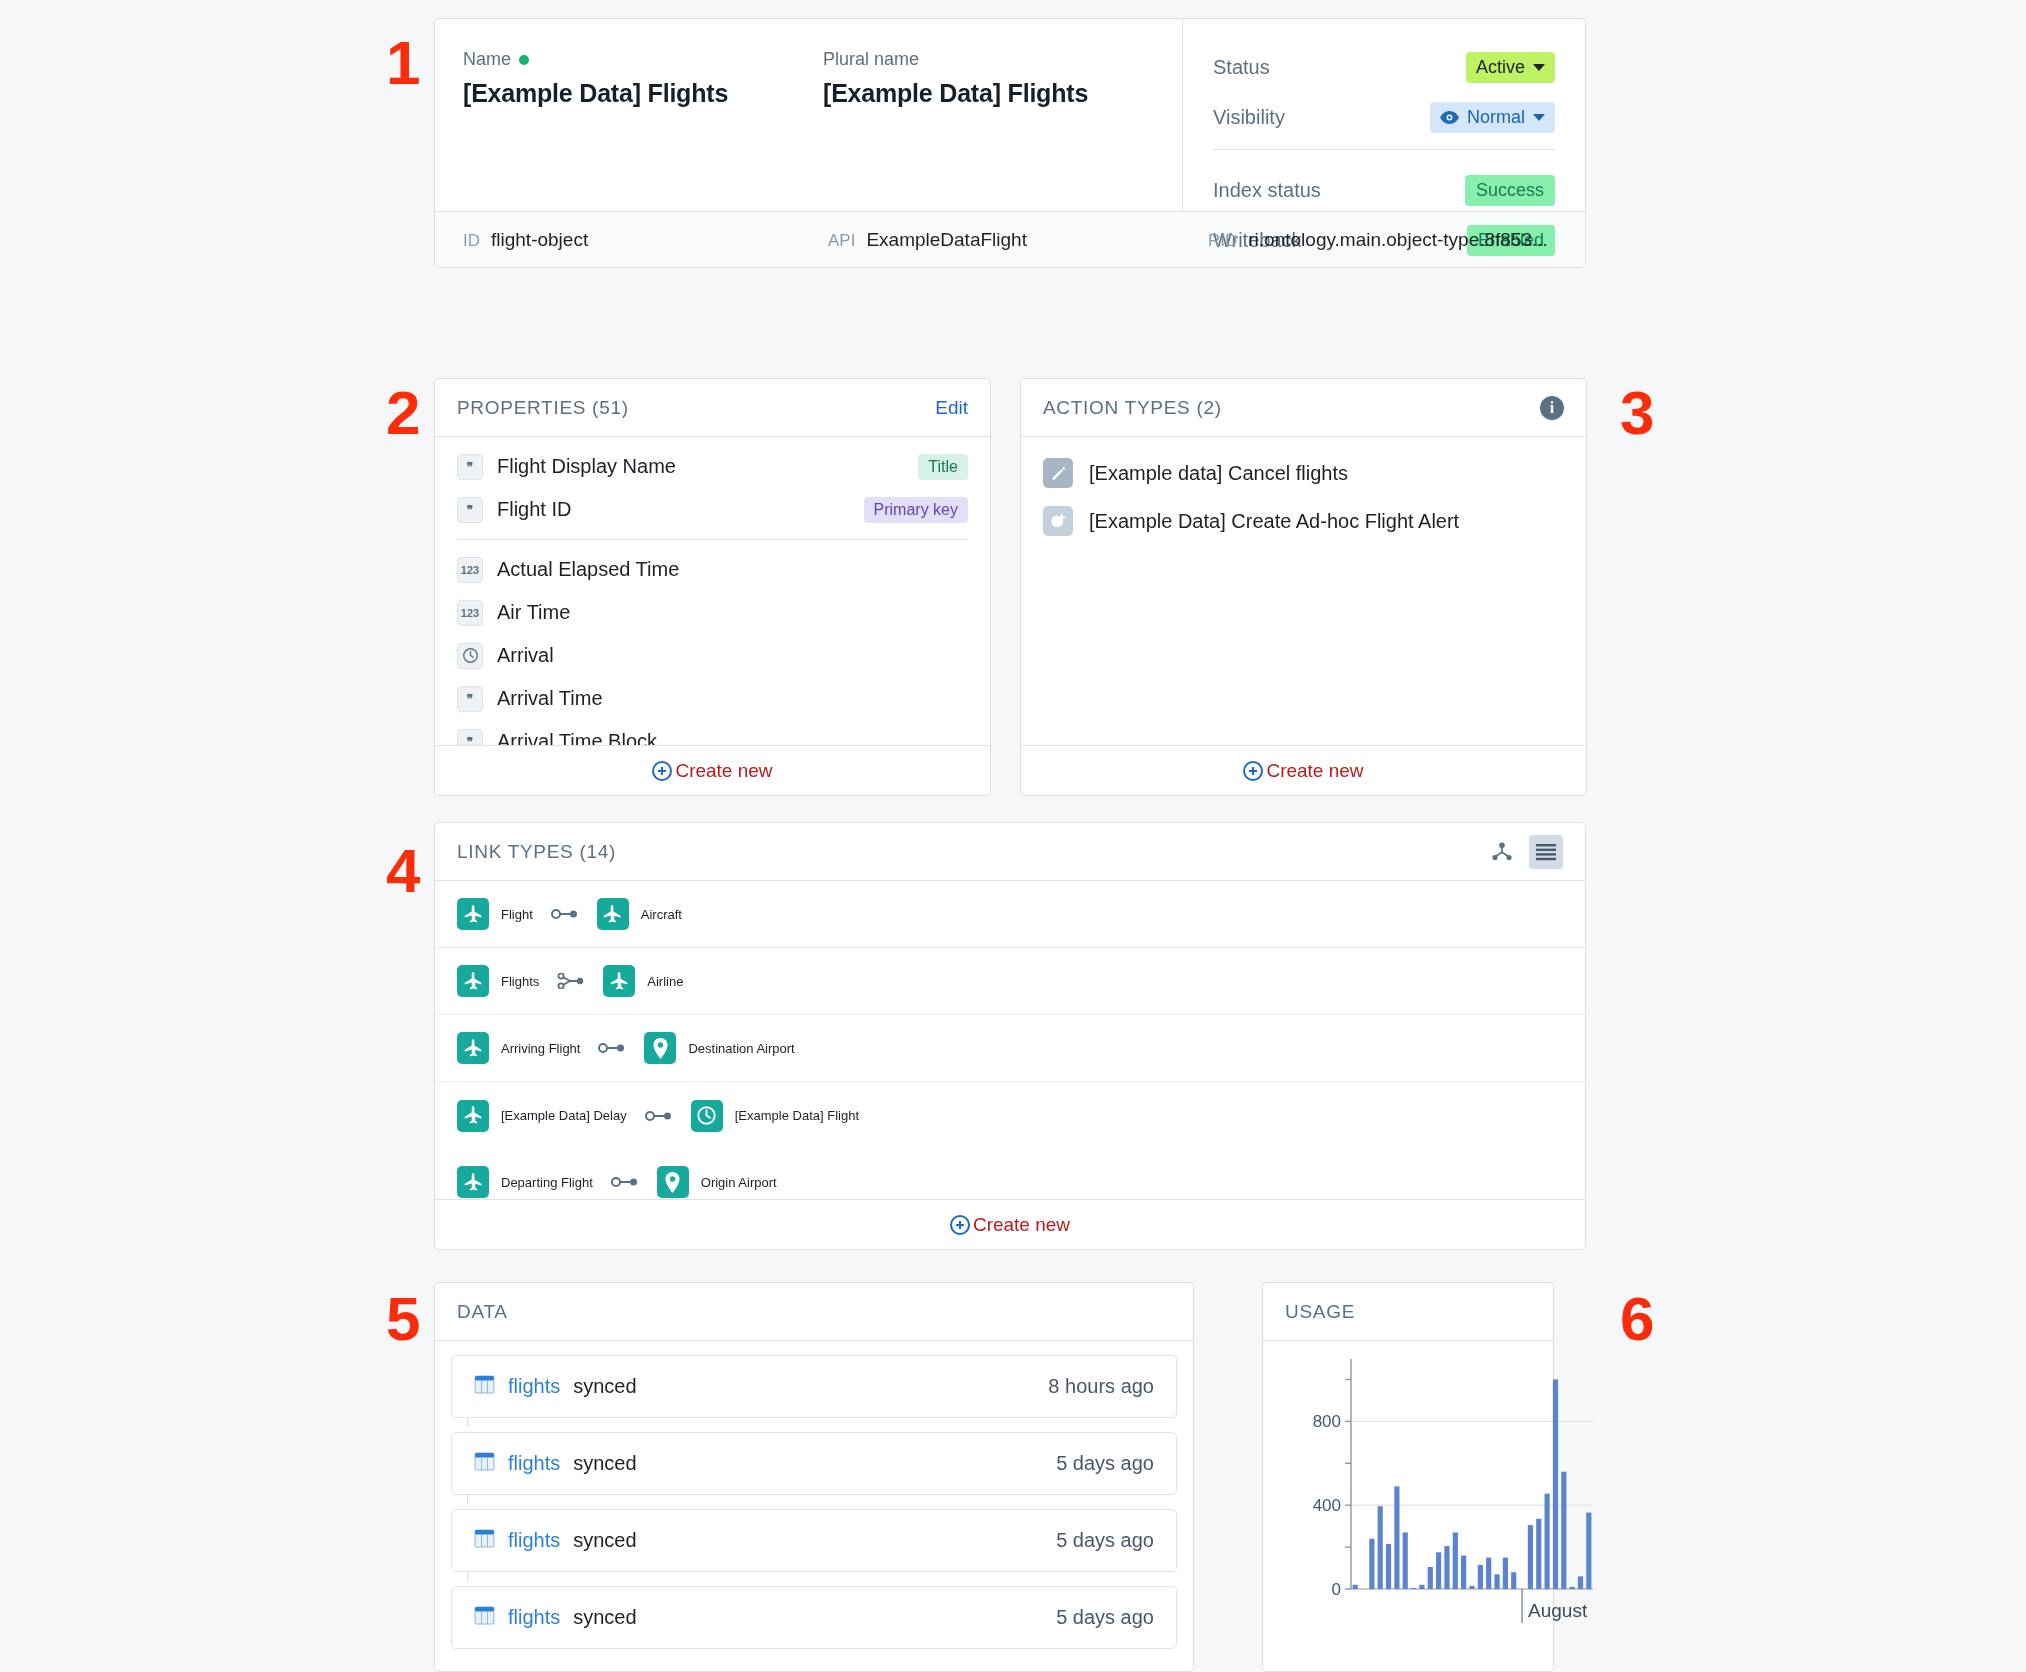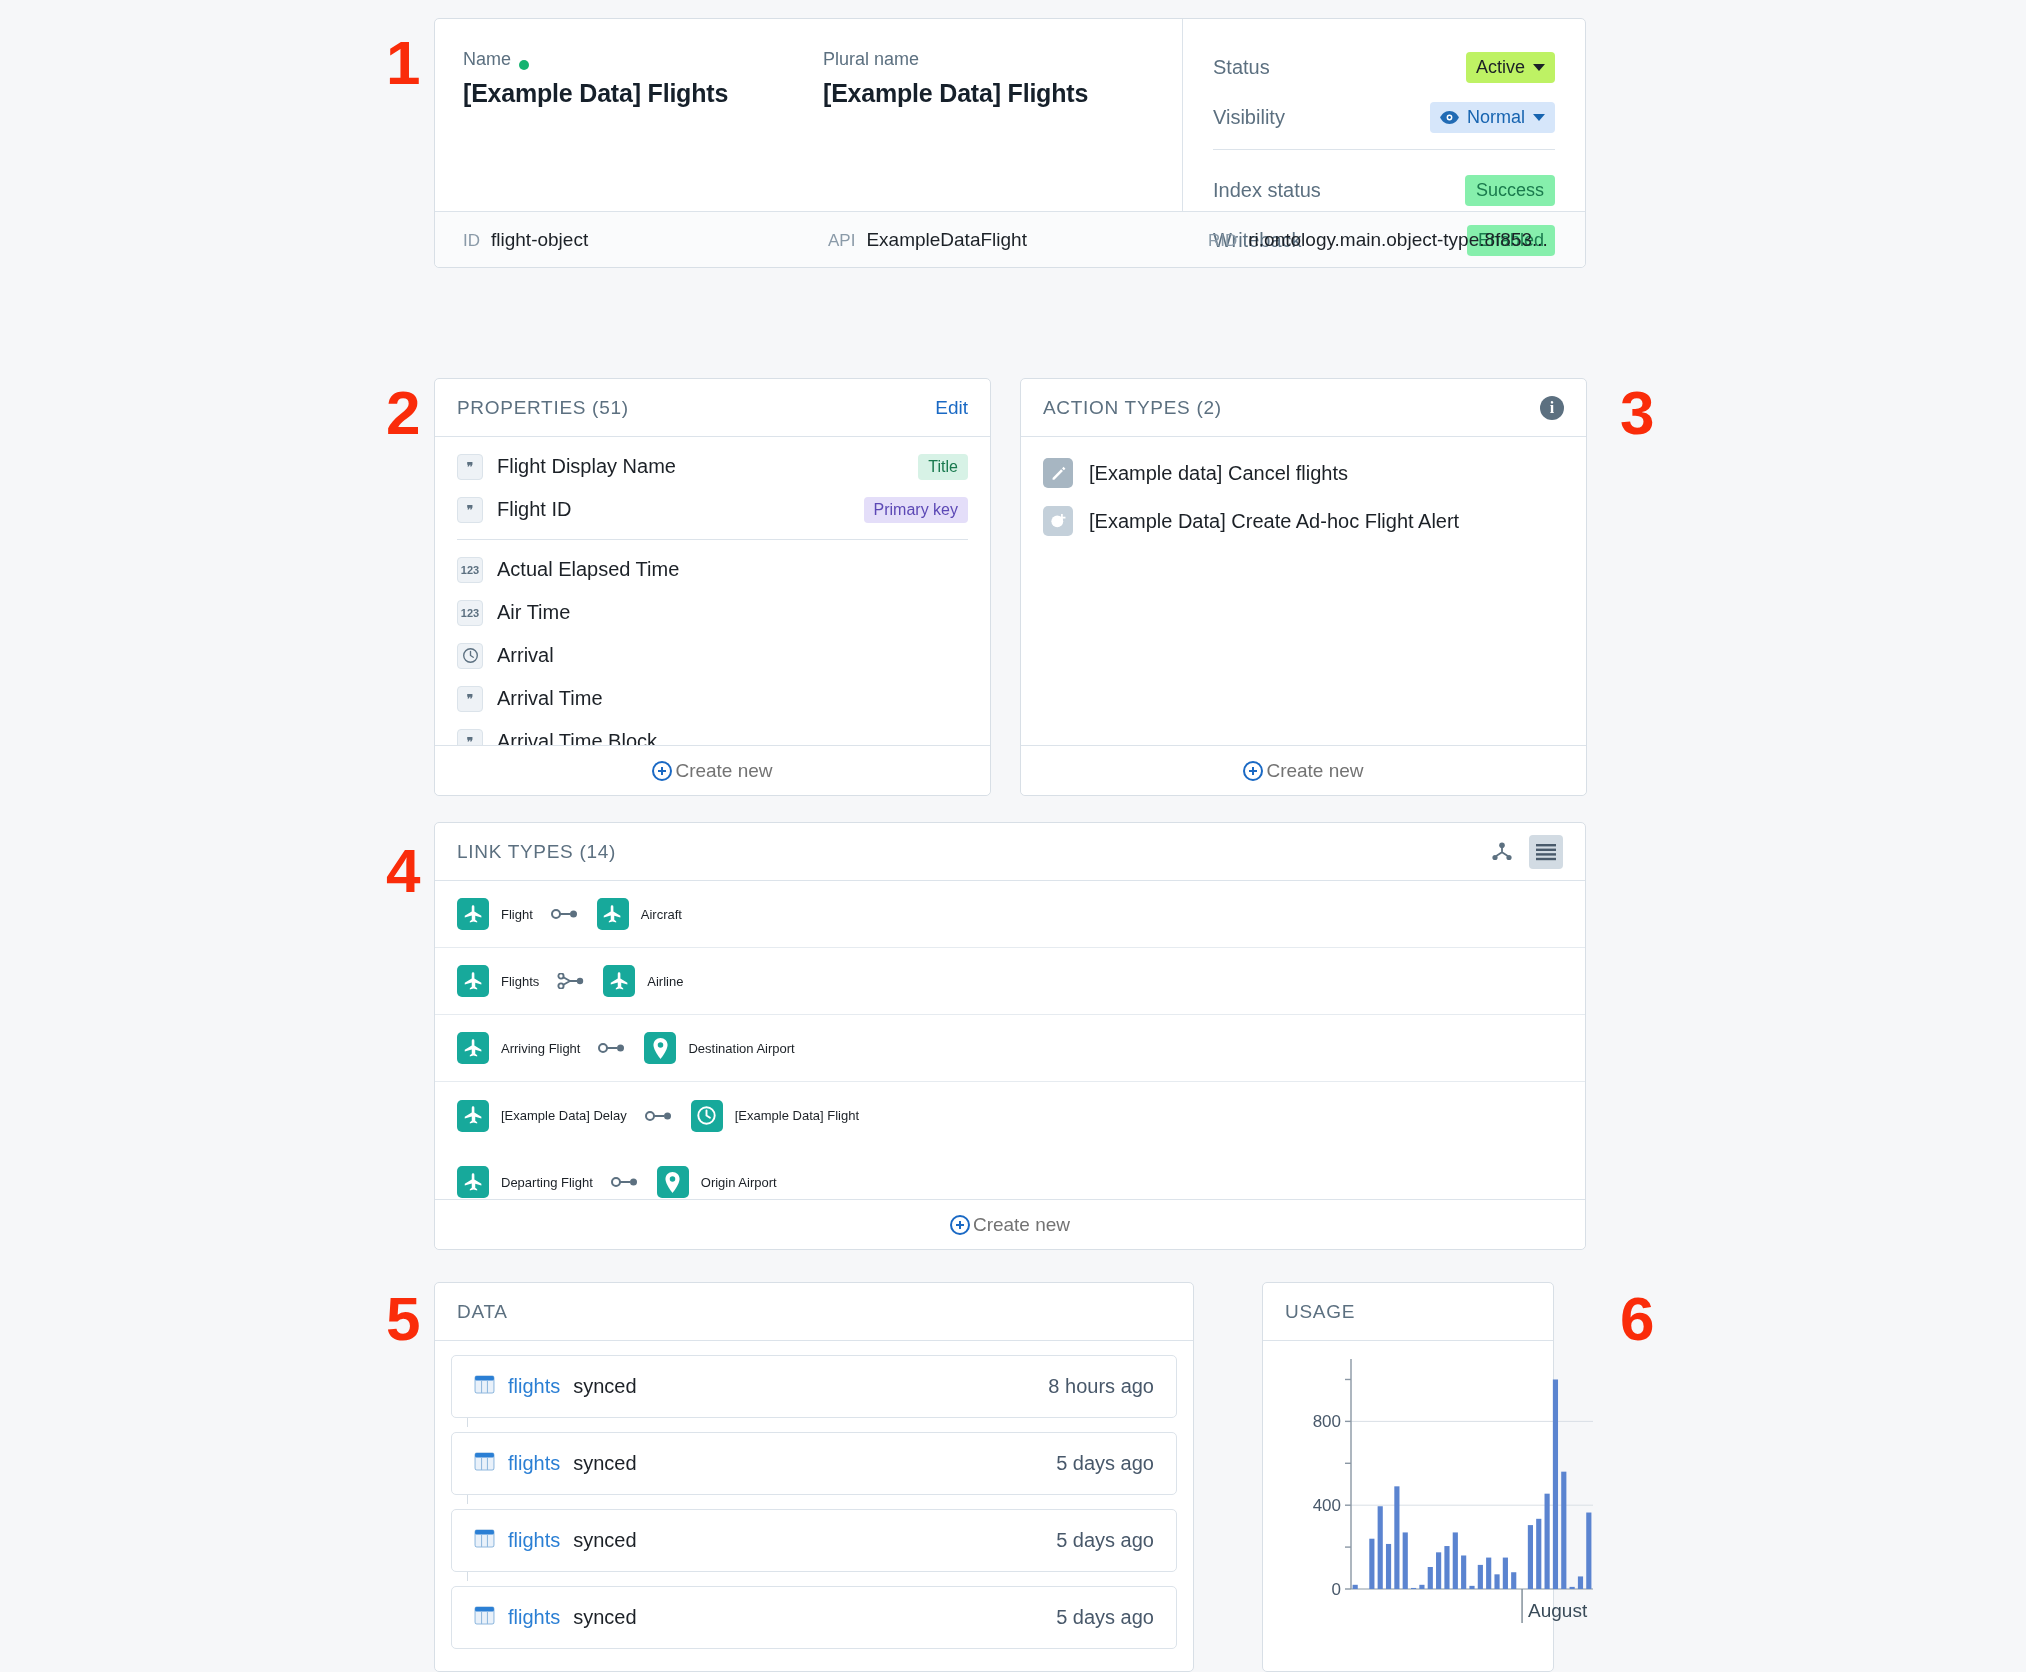--- a/index.html
+++ b/index.html
@@ -45,21 +45,21 @@
   .link-blue { color: #1a69c4; font-size: 19px; cursor: pointer; }
 
   
   #header-card { left: 434px; top: 18px; width: 1152px; height: 250px; }
   .hc-body { display: flex; height: 192px; }
   .hc-left { flex: 0 0 748px; padding: 30px 0 0 28px; border-right: 1px solid #dce3ea; }
   .hc-right { flex: 1; padding: 30px 30px 0 30px; }
   .fieldrow { display: flex; }
   .field { }
   .field-label {
-    font-size: 18px; color: #5c7080; display: flex; align-items: flex-end; gap: 8px;
+    font-size: 18px; color: #5c7080; display: flex; align-items: center; gap: 8px;
     margin-bottom: 9px;
   }
   .dot-green { width: 10px; height: 10px; border-radius: 50%; background: #15b371; display:inline-block; }
   .field-value { font-size: 25px; font-weight: 700; color: #16202a; letter-spacing: -0.2px; }
   .field-placeholder { font-size: 21px; color: #a3adb8; }
   .f-name { width: 360px; }
   .f-plural { }
   .f-desc { margin-top: 32px; }
 
   .kv { display:flex; align-items:center; justify-content: space-between; height: 36px; margin-bottom: 14px; }
@@ -99,21 +99,21 @@
     color:#5c7080; font-size: 12px; font-weight:700; flex: 0 0 26px;
   }
   .tag { border-radius:4px; padding:4px 10px; font-size:16px; }
   .tag-title { background:#d7f2e6; color:#18794e; }
   .tag-pk { background:#e4def9; color:#5c48b5; }
   .sep { height:1px; background:#dce3ea; margin: 8px 22px; }
   .list-body { padding-top: 8px; }
   .card-foot {
     position:absolute; left:0; right:0; bottom:0; height: 50px;
     border-top:1px solid #dce3ea; display:flex; align-items:center; justify-content:center;
-    gap: 3px; color:#737373; font-size:19px; cursor:pointer; background:#fff;
+    gap: 3px; color:#b91c1c; font-size:19px; cursor:pointer; background:#fff;
     border-radius: 0 0 5px 5px;
   }
   .plus-circle {
     width:20px;height:20px;border:2px solid #1a69c4;border-radius:50%;
     position:relative; flex:0 0 20px;
   }
   .plus-circle:before,.plus-circle:after{content:"";position:absolute;background:#1a69c4;}
   .plus-circle:before{left:50%;top:4px;bottom:4px;width:2px;transform:translateX(-50%);}
   .plus-circle:after{top:50%;left:4px;right:4px;height:2px;transform:translateY(-50%);}
 

